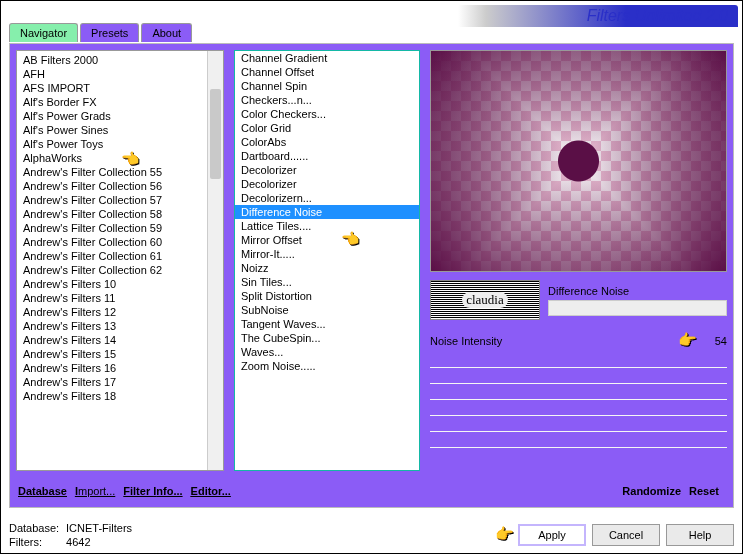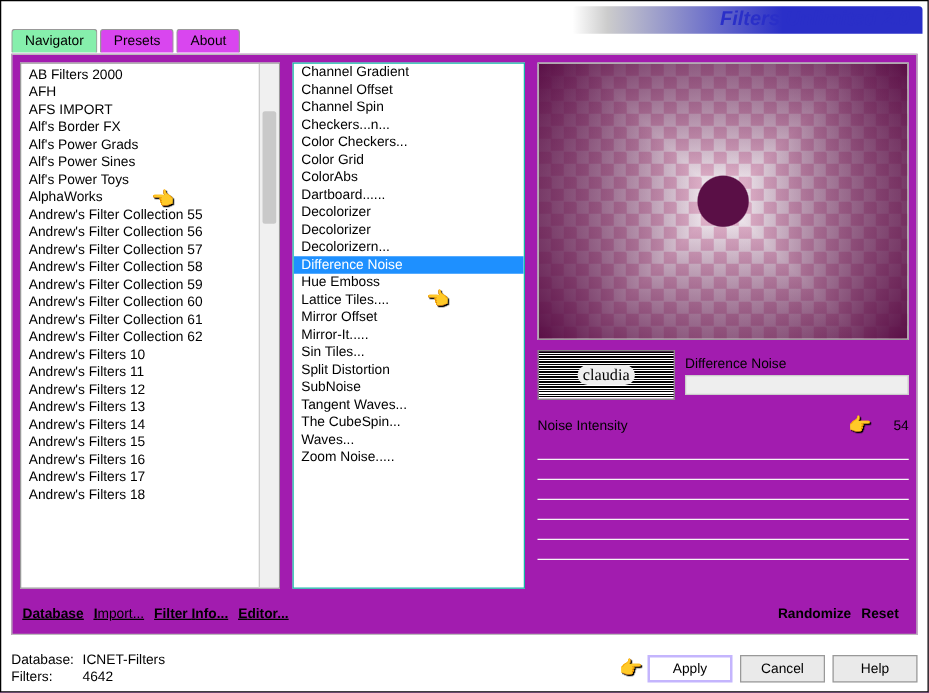--- a/index.html
+++ b/index.html
@@ -1,29 +1,29 @@
 <!DOCTYPE html>
 <html><head>
 <meta charset="utf-8">
 <style>
 * { box-sizing: border-box; margin: 0; padding: 0; font-family: "Segoe UI", Tahoma, Arial, sans-serif; font-size: 11px; }
 body { background: #fff; width: 743px; height: 554px; position: relative; overflow: hidden; border: 1px solid #000; }
 
 
 .banner { position: absolute; top: 4px; right: 4px; height: 22px; display: flex; align-items: center; }
-.banner-text { font-style: italic; font-weight: bold; font-size: 16px; color: #2a2fc8; margin-right: 10px; }
+.banner-text { font-style: italic; font-weight: normal; font-size: 16px; color: #2a2fc8; margin-right: 10px; }
 .banner-stripe { background: linear-gradient(to left, #2a2fc8 40%, #ccc 90%, #fff); width: 280px; height: 22px; position: absolute; right: 0; top: 0; z-index: -1; border-radius: 3px 3px 0 0;}
 
 
 .tabs { position: absolute; top: 22px; left: 8px; display: flex; }
-.tab { border: 1px solid #999; border-bottom: none; padding: 3px 10px; background: #d946ef; margin-right: 2px; border-radius: 3px 3px 0 0; cursor: pointer;}
+.tab { border: 1px solid #999; border-bottom: none; padding: 3px 10px; background: #8b5cf6; margin-right: 2px; border-radius: 3px 3px 0 0; cursor: pointer;}
 .tab.active { background: #86efac; font-weight: normal; }
 
 
-.main { position: absolute; top: 42px; left: 8px; right: 8px; bottom: 45px; border: 1px solid #bbb; background: #a21caf; }
+.main { position: absolute; top: 42px; left: 8px; right: 8px; bottom: 45px; border: 1px solid #bbb; background: #8b5cf6; }
 
 
 .cat-list { position: absolute; top: 6px; left: 6px; width: 208px; bottom: 36px; border: 1px solid #999; overflow: hidden; background: #fff; }
 .cat-list .inner { padding: 2px 0; }
 .cat-list .item, .filter-list .item { padding: 1px 6px; white-space: nowrap; cursor: default;}
 .cat-list .item.sel { color: #000; position: relative; }
 .cat-list .sb { position: absolute; right: 0; top: 0; bottom: 0; width: 16px; background: #f0f0f0; border-left: 1px solid #ccc;}
 .cat-list .sb .thumb { position: absolute; top: 38px; height: 90px; left: 2px; right: 2px; background: #c9c9c9; border-radius: 2px;}
 
 
@@ -134,24 +134,24 @@
         <div class="item">Channel Spin</div>
         <div class="item">Checkers...n...</div>
         <div class="item">Color Checkers...</div>
         <div class="item">Color Grid</div>
         <div class="item">ColorAbs</div>
         <div class="item">Dartboard......</div>
         <div class="item">Decolorizer</div>
         <div class="item">Decolorizer</div>
         <div class="item">Decolorizern...</div>
         <div class="item sel">Difference Noise</div>
-        <div class="item">Hue Emboss</div>
         <div class="item">Lattice Tiles....</div>
         <div class="item">Mirror Offset</div>
         <div class="item">Mirror-It.....</div>
+        <div class="item">Noizz</div>
         <div class="item">Sin Tiles...</div>
         <div class="item">Split Distortion</div>
         <div class="item">SubNoise</div>
         <div class="item">Tangent Waves...</div>
         <div class="item">The CubeSpin...</div>
         <div class="item">Waves...</div>
         <div class="item">Zoom Noise.....</div>
       </div>
   </div>
 

